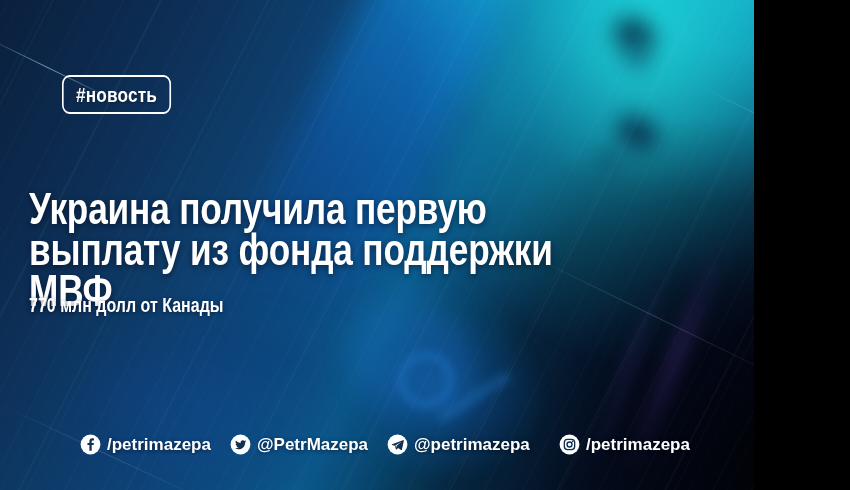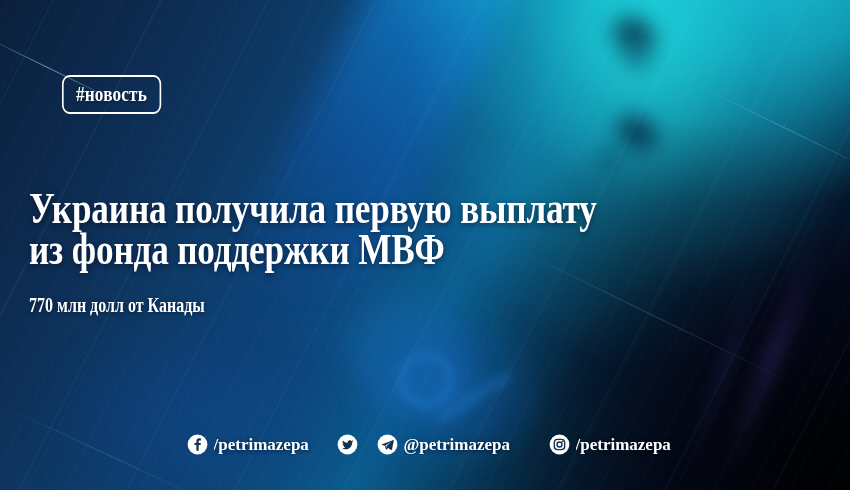--- a/index.html
+++ b/index.html
@@ -1,22 +1,22 @@
 <!DOCTYPE html>
 <html><head>
 <meta charset="utf-8">
 <style>
   * { margin:0; padding:0; box-sizing:border-box; }
   html,body { width:850px; height:490px; overflow:hidden; background:#000; }
 
   .card{
     position:relative;
-    width:850px; height:490px;
+    width:754px; height:490px;
     overflow:hidden;
-    font-family:Liberation Serif, serif;
+    font-family:Liberation Sans, sans-serif;
     background:#081a33;
     padding-left:19px;
   }
 
   
   .bg{ position:absolute; inset:0; }
 
   
   .bg-base{
     background:
@@ -293,20 +293,21 @@
         <span class="si-w" style="width: 104px;"><span class="si-label">/petrimazepa</span></span>
       </div>
 
       <div class="social-item">
         <span class="si-icon">
           <svg width="21" height="21" viewBox="0 0 24 24" aria-hidden="true">
             <circle cx="12" cy="12" r="11.3" fill="#ffffff"></circle>
             <path fill="#12304f" d="M18.6 8.32c-.47.21-.98.35-1.51.41.54-.33.96-.84 1.16-1.46-.51.3-1.07.52-1.67.64a2.63 2.63 0 0 0-4.48 2.4 7.46 7.46 0 0 1-5.42-2.75 2.63 2.63 0 0 0 .81 3.51c-.43-.01-.83-.13-1.19-.33v.03c0 1.27.91 2.34 2.11 2.58-.39.11-.8.12-1.19.05a2.63 2.63 0 0 0 2.46 1.82 5.28 5.28 0 0 1-3.9 1.09 7.44 7.44 0 0 0 4.03 1.18c4.84 0 7.48-4.01 7.48-7.48v-.34c.51-.37.96-.83 1.31-1.35z"></path>
           </svg>
         </span>
+        <span class="si-w" style="width: 111px;"><span class="si-label">@PetrMazepa</span></span>
       </div>
 
       <div class="social-item">
         <span class="si-icon">
           <svg width="21" height="21" viewBox="0 0 24 24" aria-hidden="true">
             <circle cx="12" cy="12" r="11.3" fill="#ffffff"></circle>
             <path fill="#12304f" d="M18.1 7.02 5.9 11.73c-.62.25-.61.6-.11.75l3.13.98 1.2 3.69c.15.4.07.56.49.56.32 0 .46-.15.64-.32.11-.11.78-.76 1.53-1.49l3.17 2.34c.58.32 1 .15 1.15-.54l2.07-9.77c.21-.85-.32-1.23-.88-.98zm-7.33 6.74-.2 2.38-1.02-3.11 7.2-4.53-5.98 5.26z"></path>
           </svg>
         </span>
         <span class="si-w" style="width: 126px;"><span class="si-label">@petrimazepa</span></span>

